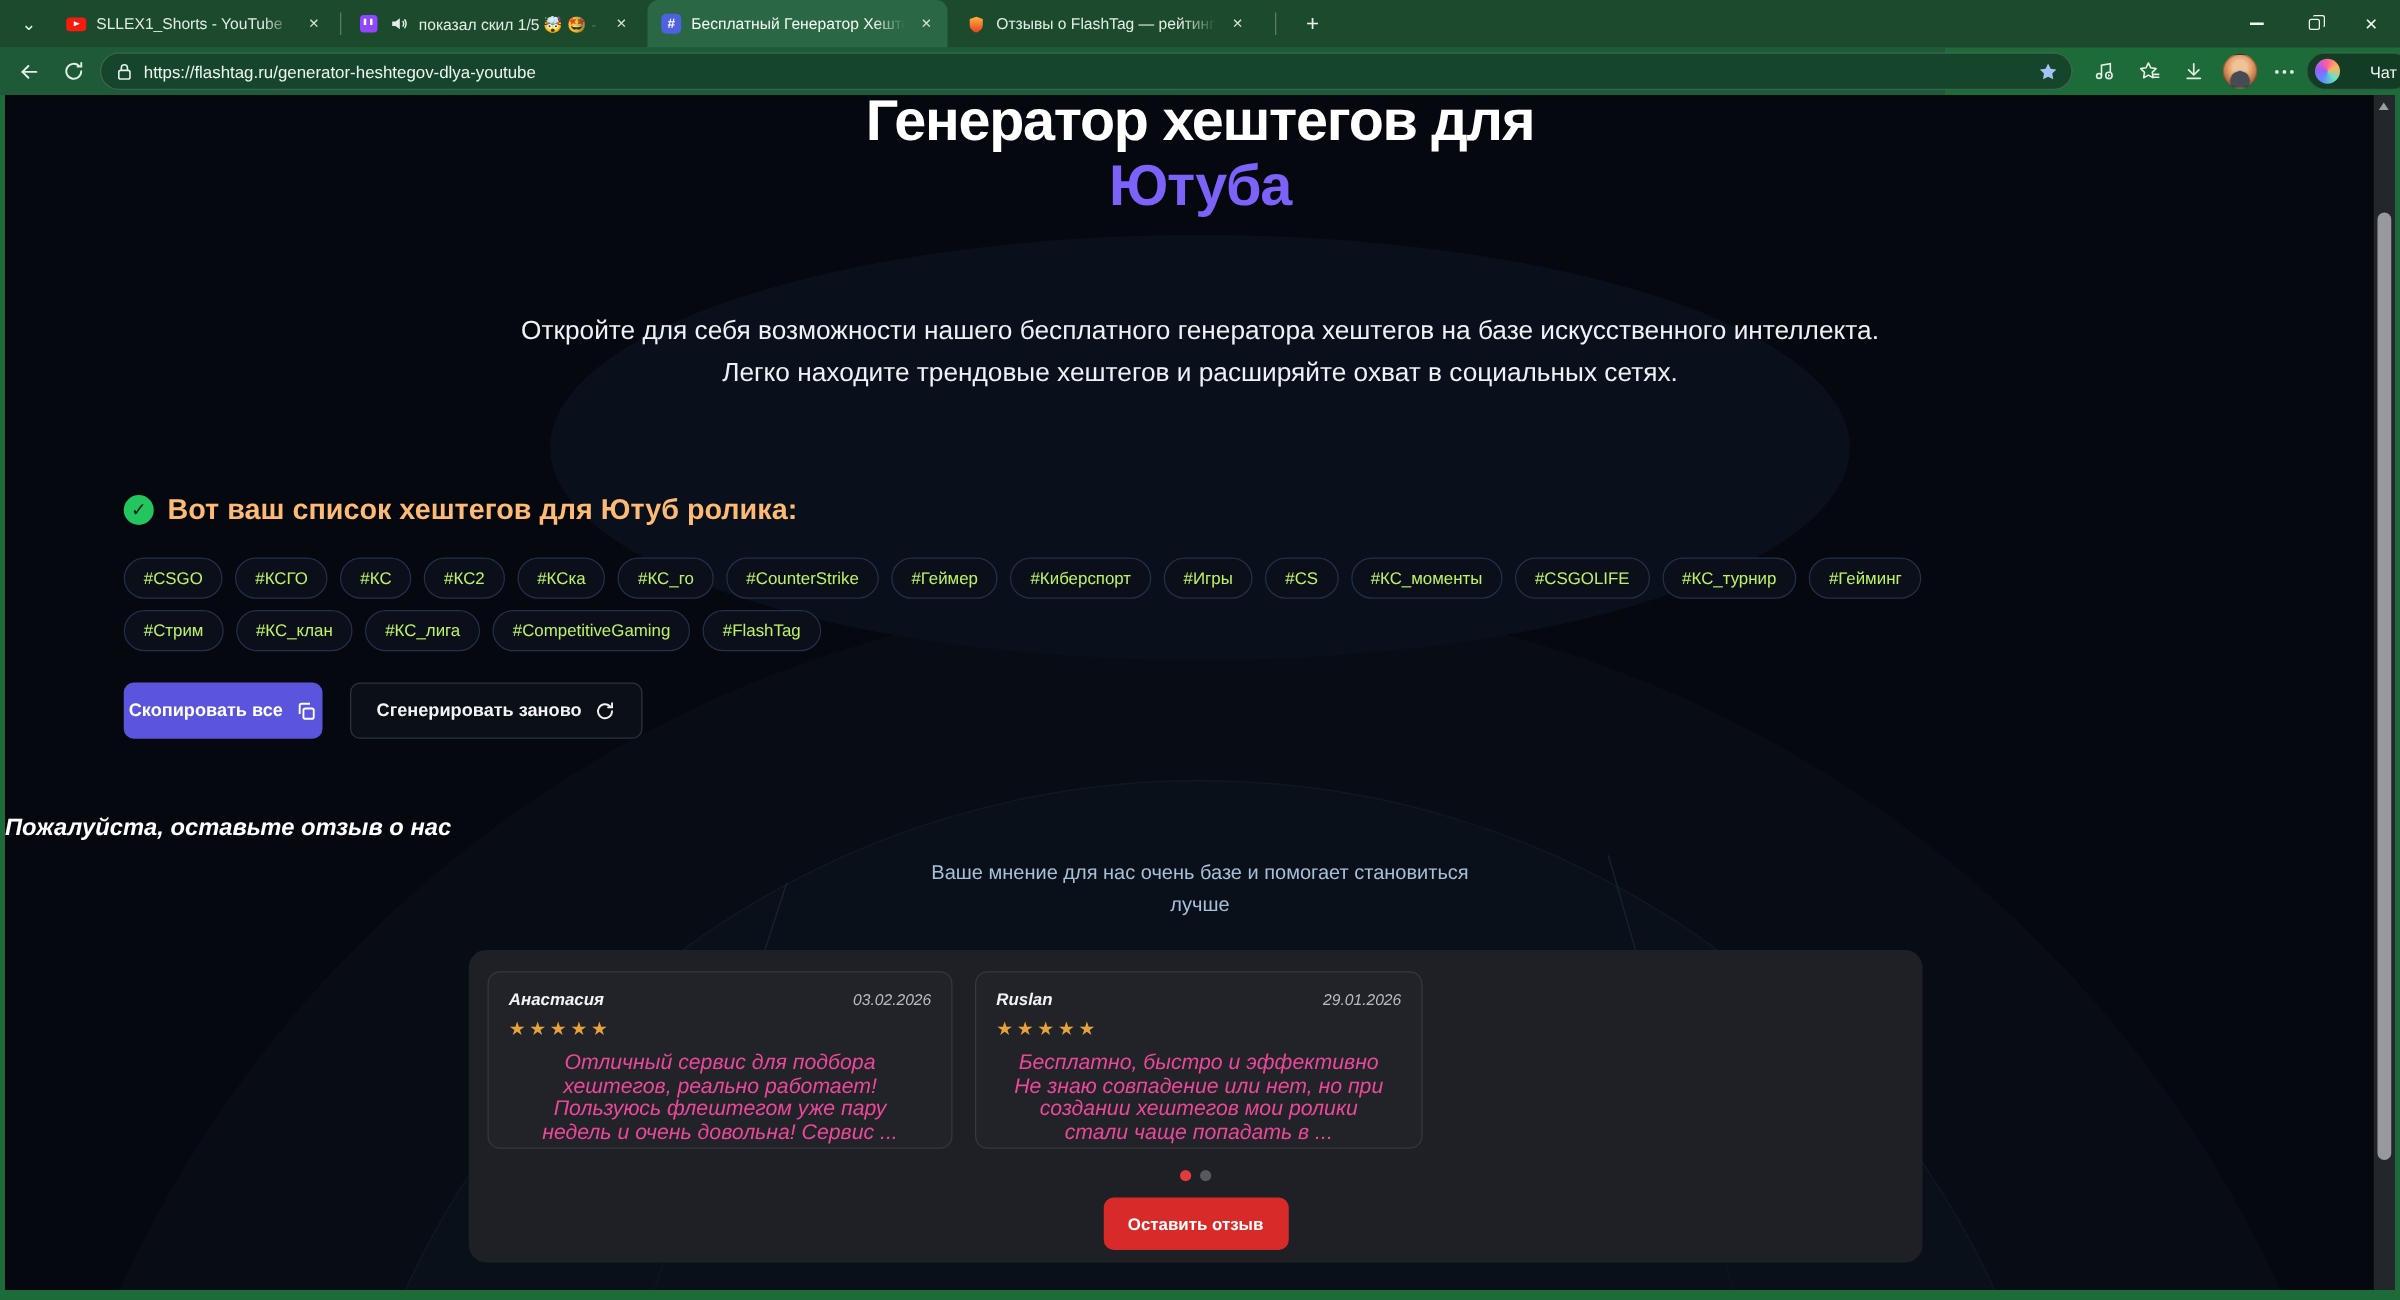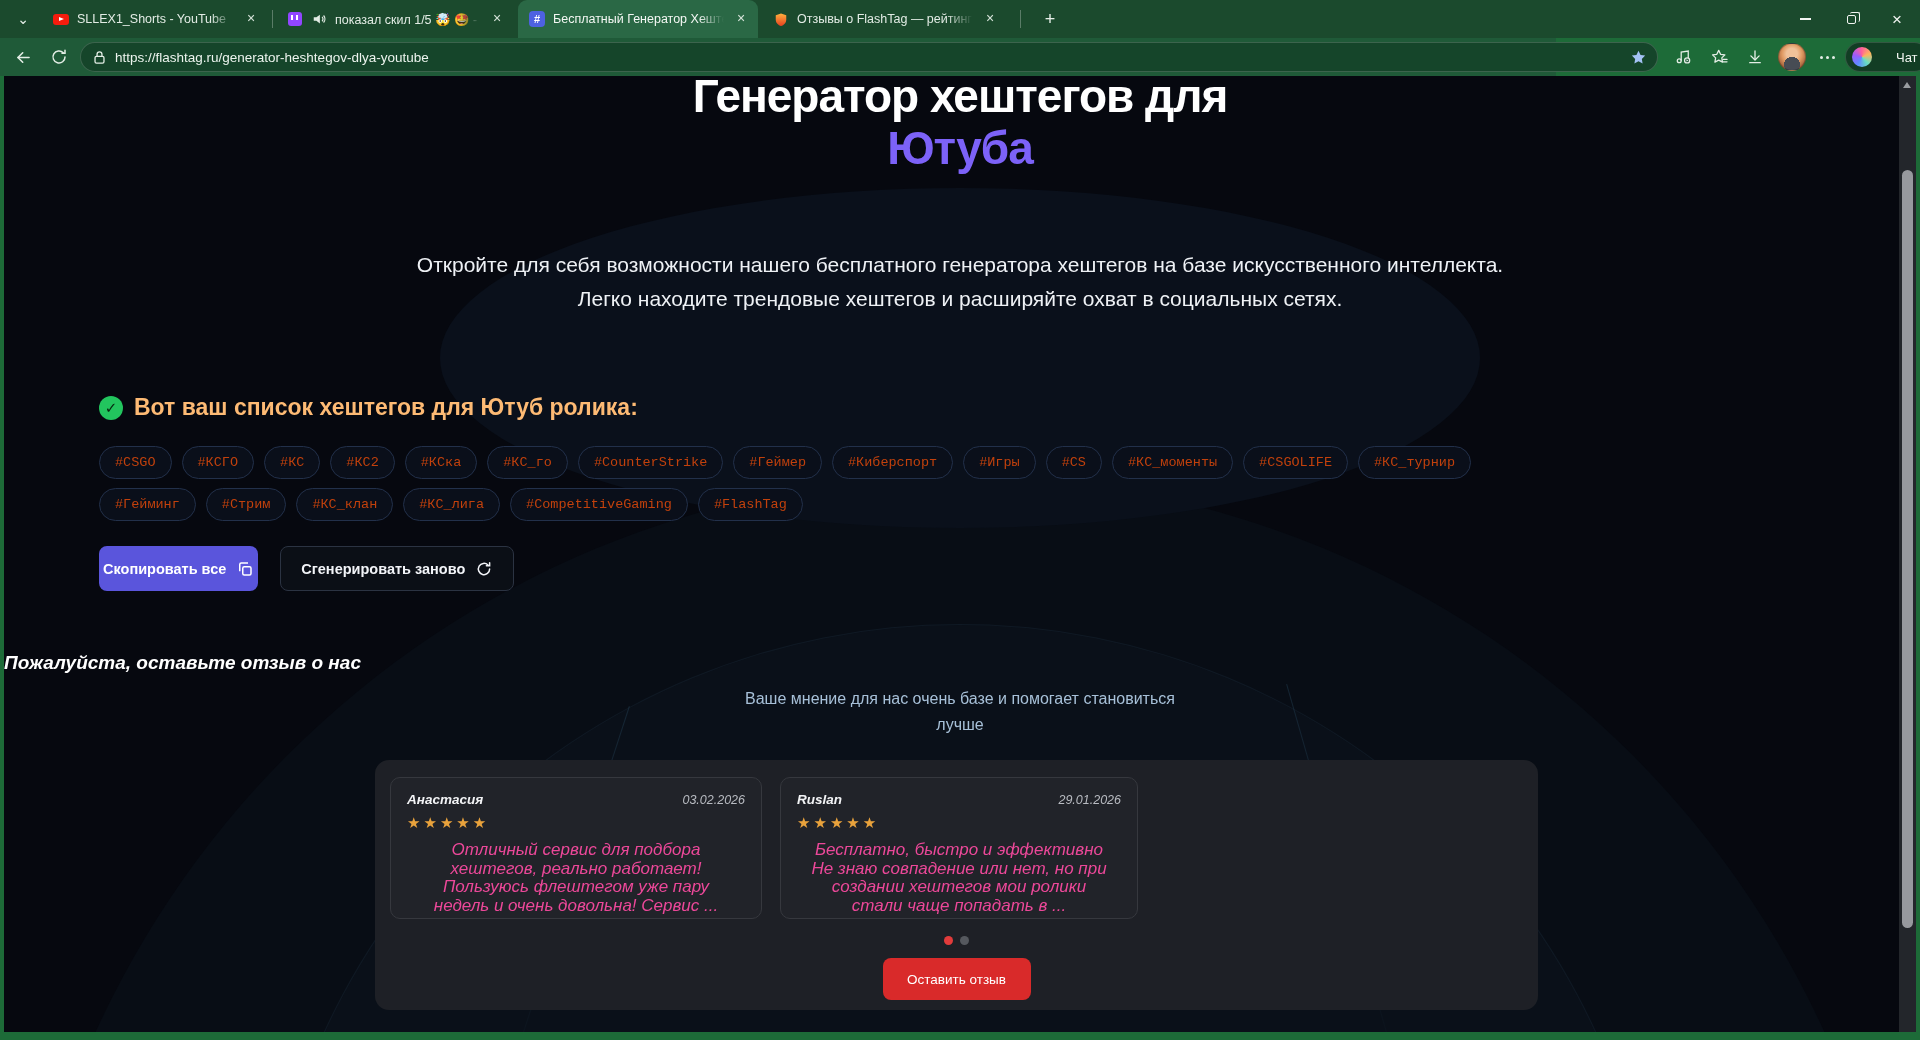--- a/index.html
+++ b/index.html
@@ -76,22 +76,22 @@
   .hero-desc { position:absolute; left:0; top:172px; width:100%; text-align:center; color:#eef1f5;
     font-size:21px; line-height:34px; }
 
   .result-row { position:absolute; left:95px; top:318px; display:flex; align-items:center; gap:11px; }
   .check-ic { width:24px; height:24px; border-radius:50%; background:#22c55e; color:#06260f;
     font-size:15px; font-weight:bold; display:flex; align-items:center; justify-content:center; }
   .result-heading { color:#fdba74; font-size:23px; font-weight:bold; }
 
   .pill-wrap { position:absolute; left:95px; top:370px; width:1475px; display:flex; flex-wrap:wrap;
     gap:9px 10px; }
-  .pill { background:#0a0f1a; border:1px solid #22304a; border-radius:17px; color:#c2410c;
-    font-size:13.5px; font-family:Liberation Mono, monospace;
+  .pill { background:#0a0f1a; border:1px solid #22304a; border-radius:17px; color:#bef264;
+    font-size:13.5px; font-family:Liberation Sans, sans-serif;
     padding:8px 15px; cursor:pointer; }
 
   .actions { position:absolute; left:95px; top:470px; display:flex; gap:22px; }
   .btn { display:flex; align-items:center; gap:10px; height:45px; border-radius:8px; cursor:pointer;
     font-size:14.5px; font-weight:bold; font-family:"Liberation Sans","DejaVu Sans",sans-serif; }
   .btn-copy { background:#5a55dc; color:#ffffff; border:none; padding:0 4px; }
   .btn-regen { background:#0b0f16; color:#f2f4f8; border:1px solid #2b3342; padding:0 20px; }
 
   .fb-title { position:absolute; left:0; top:576px; width:100%; text-align:left; color:#ffffff;
     font-size:19px; font-weight:bold;font-style:italic; }
@@ -111,21 +111,21 @@
     font-family:"DejaVu Sans",sans-serif; }
   .rc-text { margin-top:9px; padding:0 14px; text-align:center; color:#ec4899; font-size:17px;
     line-height:18.5px; }
   .fb-dots { position:absolute; left:0; top:176px; width:100%; display:flex; justify-content:center;
     gap:7px; }
   .fb-dots i { width:9px; height:9px; border-radius:50%; cursor:pointer; }
   .dot-active { background:#e23b3b; }
   .dot-idle { background:#55585e; }
   .btn-review { position:absolute; left:calc(50% - 74px); top:198px; width:148px; height:42px;
     background:#d92a2a; color:#ffffff; border:none; border-radius:8px; font-size:13.5px;
-    font-weight:normal; cursor:pointer; font-family:"Liberation Sans","DejaVu Sans",sans-serif; }
+    font-weight:bold; cursor:pointer; font-family:"Liberation Sans","DejaVu Sans",sans-serif; }
 
   
   .scrollbar { position:absolute; right:0; top:0; width:17px; height:956px; background:#23262b; }
   .sb-up { position:absolute; left:4px; top:6px; width:0; height:0; border-left:4.5px solid transparent;
     border-right:4.5px solid transparent; border-bottom:6px solid #9a9da1; cursor:pointer; }
   .sb-thumb { position:absolute; left:3px; top:94px; width:11px; height:758px; background:#97999e;
     border-radius:6px; cursor:grab; }
 
   .bottom-frame { position:absolute; left:0; bottom:0; width:1920px; height:8px; background:#1d6b38; }
 

